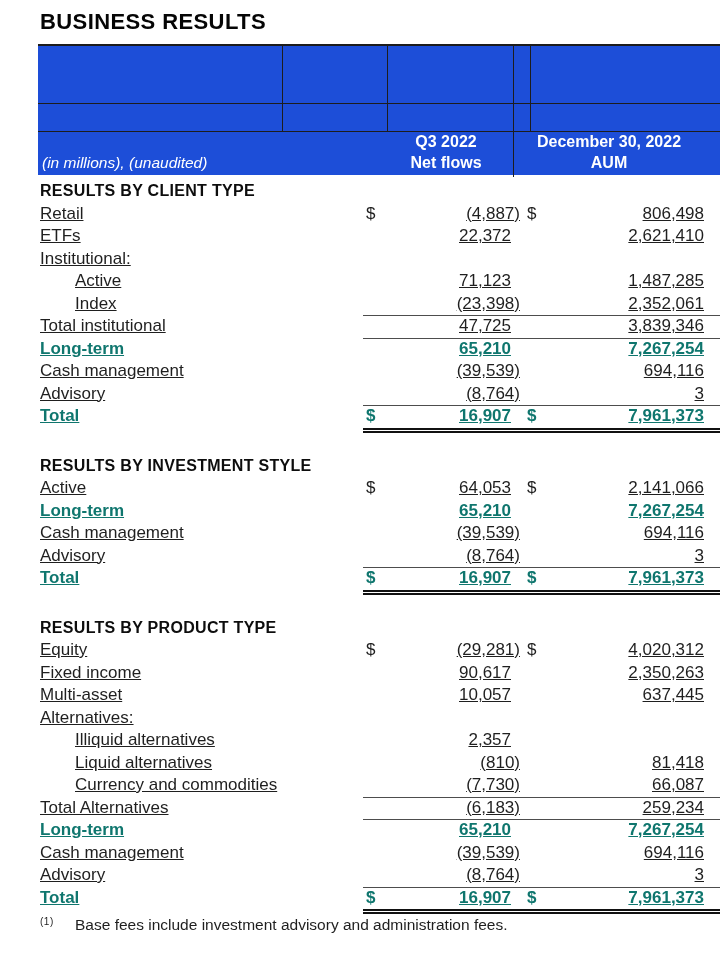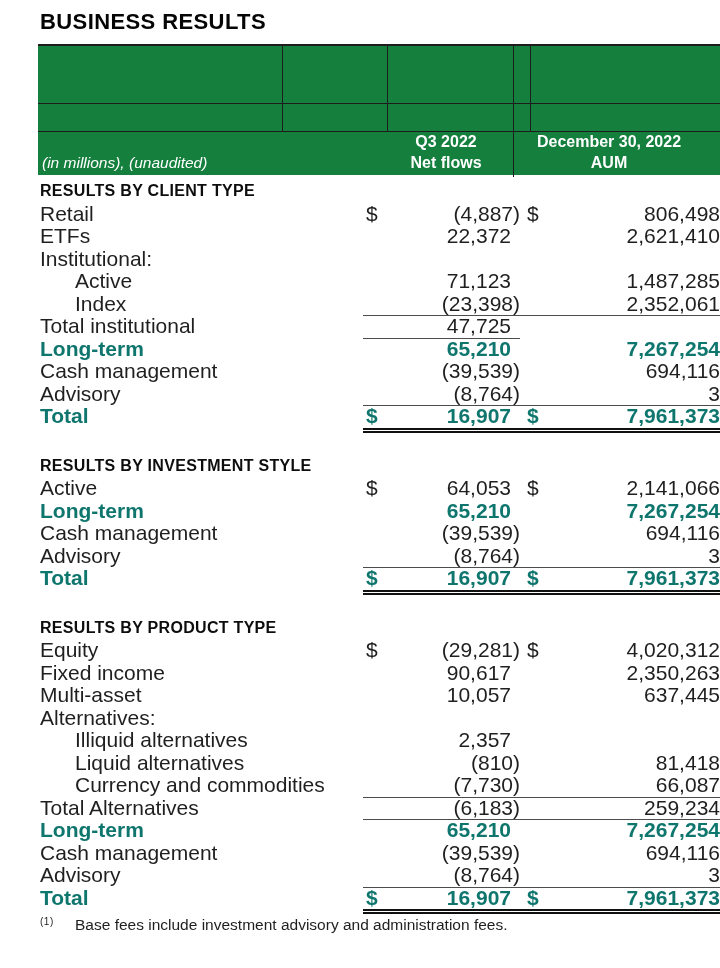--- a/index.html
+++ b/index.html
@@ -10,21 +10,21 @@
     color: #1f1f1f;
     overflow: hidden;
   }
   .title {
     position: absolute; left: 40px; top: 9px;
     font-size: 22px; font-weight: 700; letter-spacing: 0.4px; color: #050505;
     white-space: nowrap;
   }
   .header-block {
     position: absolute; left: 38px; top: 44px; width: 682px; height: 131px;
-    background: #15803d; border-top: 2px solid #1c1c1c;
+    background: #1d4ed8; border-top: 2px solid #1c1c1c;
   }
   .gl { position: absolute; background: #1d1d1d; }
   .gl.h1 { left: 0; top: 57px;  width: 100%; height: 1px; }
   .gl.h2 { left: 0; top: 85px;  width: 100%; height: 1px; }
   .gl.v1 { left: 244px; top: 0; width: 1px; height: 85px; }
   .gl.v2 { left: 349px; top: 0; width: 1px; height: 85px; }
   .gl.v3 { left: 475px; top: 0; width: 1px; height: 131px; }
   .gl.v4 { left: 492px; top: 0; width: 1px; height: 85px; }
   .col-head {
     position: absolute; bottom: 2px; text-align: center;
@@ -40,31 +40,31 @@
   .content { position: absolute; top: 180px; left: 38px; width: 682px; }
   .section { margin-bottom: 27px; }
   .section:last-of-type { margin-bottom: 0; }
   .sec-head {
     height: 22.5px; line-height: 22.5px; padding-left: 2px;
     font-weight: 700; font-size: 16px; letter-spacing: 0.3px; color: #0d0d0d;
     white-space: nowrap;
   }
   .trow {
     display: grid; grid-template-columns: 325px 157px 200px;
-    height: 22.5px; line-height: 22.5px; font-size: 21px;
+    height: 22.5px; line-height: 22.5px; font-size: 17px; text-decoration: underline;
   }
   .trow.bold { font-weight: 700; color: #0f766e; }
   .cell-label { padding-left: 2px; white-space: nowrap; }
   .trow.indent .cell-label { padding-left: 37px; }
   .cell-nf, .cell-aum { position: relative; text-align: right; white-space: nowrap; height: 100%; }
   .dollar { position: absolute; top: 0; }
   .cell-nf .dollar { left: 3px; }
   .cell-aum .dollar { left: 7px; }
   .cell-nf .val.pad { padding-right: 9px; }
-  .cell-aum .val { }
+  .cell-aum .val { padding-right: 16px; }
   .u1 { border-bottom: 1.5px solid #4d4d4d; }
   .u2 { border-bottom: 5px double #111111; }
   .footnote { margin-top: 7px; padding-left: 2px; font-size: 15.5px; color: #1f1f1f; }
   .fn-marker {
     display: inline-block; width: 35px; font-size: 10px;
     position: relative; top: -5px; letter-spacing: 0.5px;
   }
 </style>
 </head>
 <body>
@@ -114,20 +114,21 @@
           <div class="cell-aum"><span class="val">1,487,285</span></div>
         </div>
         <div class="trow indent">
           <div class="cell-label">Index</div>
           <div class="cell-nf u1"><span class="val">(23,398)</span></div>
           <div class="cell-aum u1"><span class="val">2,352,061</span></div>
         </div>
         <div class="trow">
           <div class="cell-label">Total institutional</div>
           <div class="cell-nf u1"><span class="val pad">47,725</span></div>
+          <div class="cell-aum u1"><span class="val">3,839,346</span></div>
         </div>
         <div class="trow bold">
           <div class="cell-label">Long-term</div>
           <div class="cell-nf"><span class="val pad">65,210</span></div>
           <div class="cell-aum"><span class="val">7,267,254</span></div>
         </div>
         <div class="trow">
           <div class="cell-label">Cash management</div>
           <div class="cell-nf"><span class="val">(39,539)</span></div>
           <div class="cell-aum"><span class="val">694,116</span></div>

